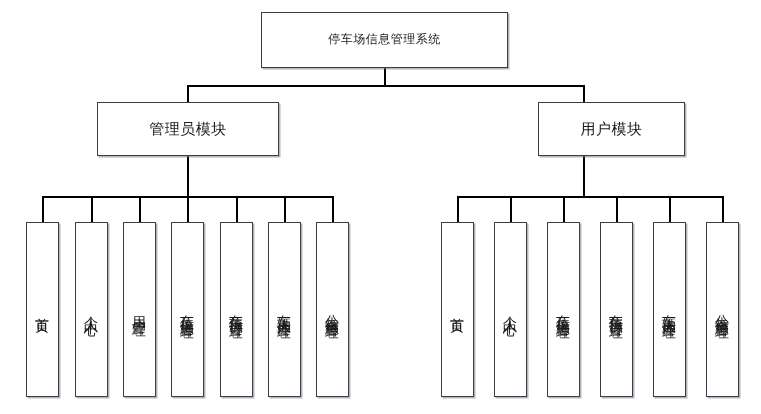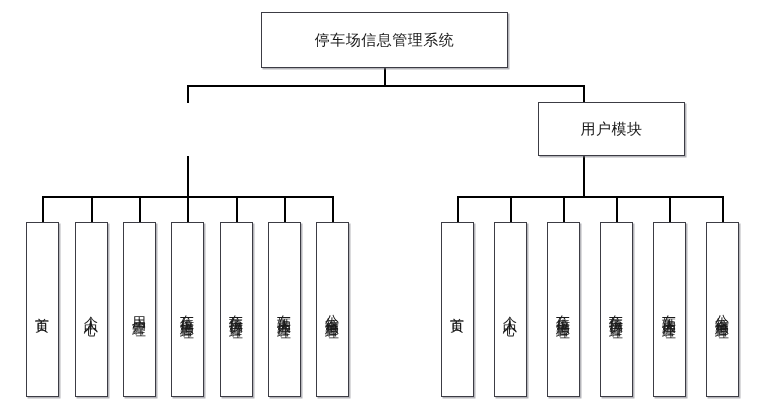--- a/index.html
+++ b/index.html
@@ -44,21 +44,21 @@
     -webkit-font-smoothing: antialiased;
   }
 
   
   #node-root {
     left: 261px;
     top: 12px;
     width: 247px;
     height: 56px;
   }
-  #node-root .node-label { font-size: 15px; }
+  #node-root .node-label { font-size: 12px; }
 
   
   .module {
     height: 54px;
     width: 182px;
   }
   #node-admin-module { left: 97px;  top: 102px; }
   #node-user-module  { left: 510px; top: 102px; width: 147px; margin-left: 28px; }
   .module .node-label { font-size: 15px; }
 
@@ -115,20 +115,23 @@
   <div class="conn conn-v" style="left:510px; top:196px; height:27px;"></div>
   <div class="conn conn-v" style="left:563px; top:196px; height:27px;"></div>
   <div class="conn conn-v" style="left:616px; top:196px; height:27px;"></div>
   <div class="conn conn-v" style="left:669px; top:196px; height:27px;"></div>
   <div class="conn conn-v" style="left:722px; top:196px; height:27px;"></div>
 
   <div class="node" id="node-root">
     <span class="node-label">停车场信息管理系统</span>
   </div>
 
+  <div class="node module" id="node-admin-module">
+    <span class="node-label">管理员模块</span>
+  </div>
 
   <div class="node module" id="node-user-module">
     <span class="node-label">用户模块</span>
   </div>
 
   <div class="node leaf" style="left:26px;">
     <span class="node-label">首页</span>
   </div>
   <div class="node leaf" style="left:75px;">
     <span class="node-label">个人中心</span>

